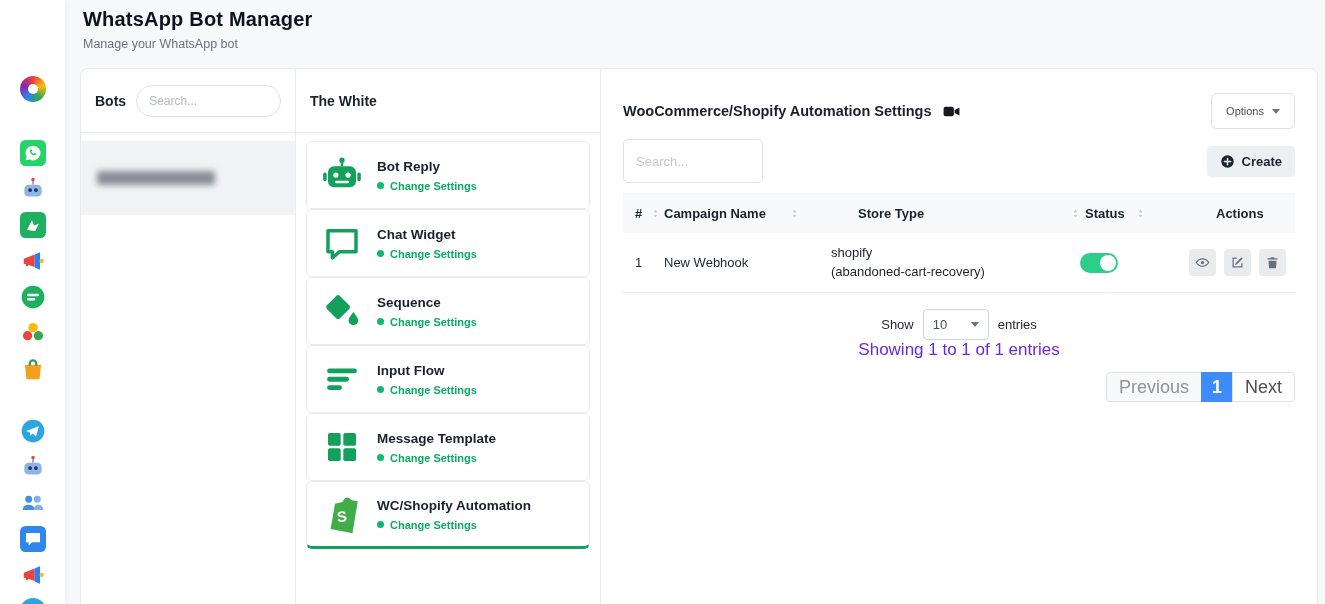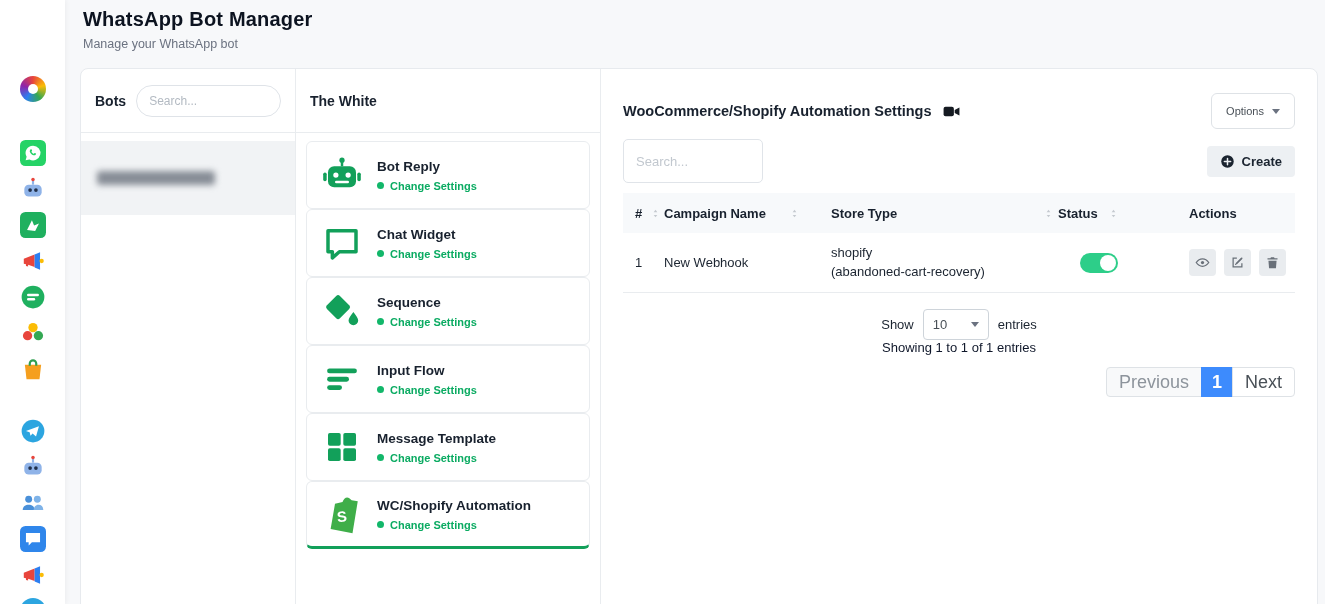--- a/index.html
+++ b/index.html
@@ -97,35 +97,35 @@
   .trow{display:flex;align-items:center;min-height:60px;border-bottom:1px solid var(--border2);font-size:13px;color:#1b2430;}
   .c-num{width:41px;display:flex;align-items:center;padding-left:12px;}
   .c-camp{width:167px;display:flex;align-items:center;}
   .c-store{width:227px;display:flex;align-items:center;}
   .c-status{width:131px;display:flex;align-items:center;}
   .c-actions{flex:1;display:flex;align-items:center;}
   .th{cursor:pointer;}
   .sort{margin-left:auto;}
   .c-num.th .sort{margin:0 0 0 8px;}
   .c-camp.th{padding-right:31px;}
-  .c-store.th{padding-right:4px;}
+  .c-store.th{padding-right:4px;margin-left:27px;}
   .c-status.th .sort{margin-left:10px;}
   .sort svg{width:11px;height:11px;display:block;}
   .store-lines{line-height:1.45;}
   .toggle{width:38px;height:20px;border-radius:10px;background:var(--toggle-green);position:relative;display:inline-block;cursor:pointer;margin-left:22px;}
   .toggle .knob{position:absolute;top:2px;right:2px;width:16px;height:16px;border-radius:50%;background:#fff;}
   .act-btn{width:27px;height:27px;border-radius:4px;background:#e9ecef;border:none;display:inline-flex;align-items:center;justify-content:center;margin-right:8px;cursor:pointer;}
   .act-btn svg{width:15px;height:15px;}
   .trow .c-actions{padding-left:0;}
   .trow .c-num{padding-left:12px;}
   
   .table-footer{display:flex;align-items:center;justify-content:space-between;margin-top:16px;flex-direction:column;}
   .show-group{display:flex;align-items:center;gap:9px;font-size:13px;color:#1b2430;}
   .page-size{display:flex;align-items:center;justify-content:space-between;width:66px;height:31px;border:1px solid #ced4da;border-radius:4px;padding:0 9px;font-size:13px;color:#495057;cursor:pointer;background:#fff;}
-  .summary{font-size:13px;color:#0f172a;}
+  .summary{font-size:17px;color:#6d28d9;}
   .pagination-row{display:flex;justify-content:flex-end;margin-top:12px;}
   .pager{display:inline-flex;}
   .pager .pbtn{height:30px;border:1px solid #dee2e6;background:#fff;font-size:18px;color:#495057;padding:0 12px;cursor:pointer;margin-left:-1px;font-family:inherit;}
   .pager .pbtn:first-child{border-radius:4px 0 0 4px;margin-left:0;background:#f8f9fa;color:#8d949c;}
   .pager .pbtn.active{background:var(--blue);border-color:var(--blue);color:#fff;width:32px;padding:0;font-weight:bold;}
   .pager .pbtn:last-child{border-radius:0 4px 4px 0;}
 </style>
 </head>
 <body>
 

